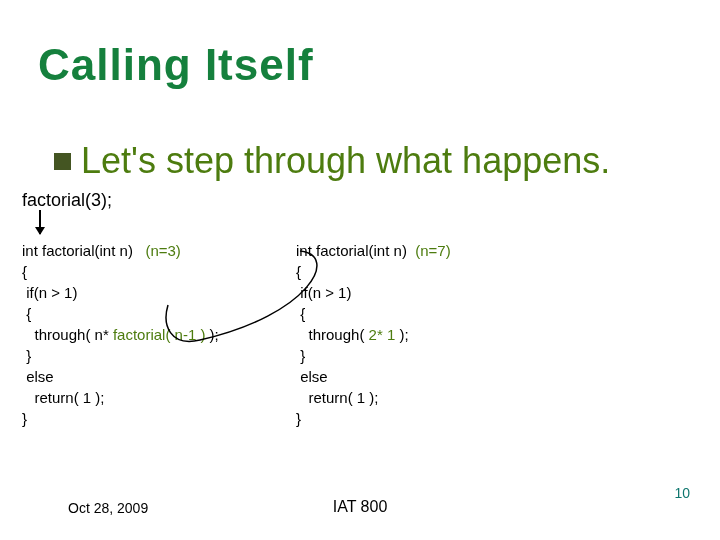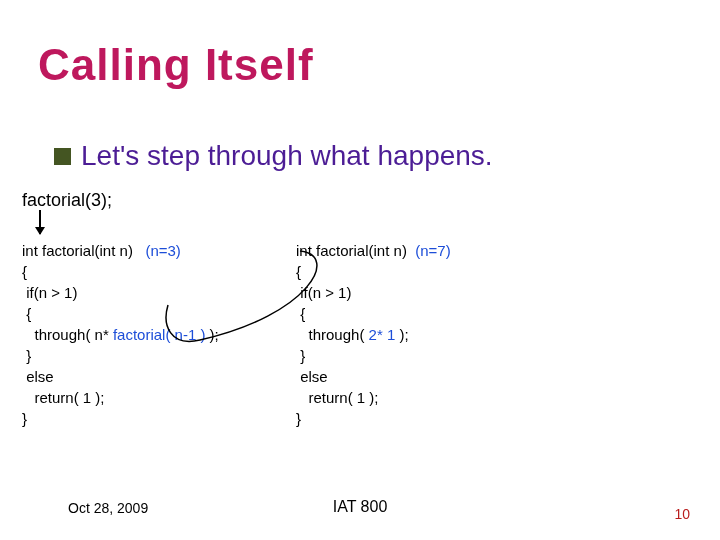--- a/index.html
+++ b/index.html
@@ -12,39 +12,39 @@
     overflow: hidden;
   }
   .title {
     position: absolute;
     top: 40px;
     left: 38px;
     font-family: Impact, "Arial Black", sans-serif;
     font-size: 44px;
     font-weight: bold;
     letter-spacing: 1px;
-    color: #be185d;
+    color: #15803d;
   }
   .bullet-row {
     position: absolute;
     top: 140px;
     left: 54px;
     display: flex;
     align-items: center;
     gap: 10px;
   }
   .bullet-sq {
     width: 17px;
     height: 17px;
     background: #445522;
     flex-shrink: 0;
   }
   .bullet-text {
-    font-size: 28px;
-    color: #4c1d95;
+    font-size: 36px;
+    color: #4d7c0f;
   }
   .call-label {
     position: absolute;
     top: 190px;
     left: 22px;
     font-size: 18px;
     color: #000;
   }
   .arrow-down {
     position: absolute;
@@ -65,21 +65,21 @@
   }
   .code-col {
     position: absolute;
     font-size: 15px;
     line-height: 1.4;
     color: #000;
     white-space: pre;
   }
   .col-left { top: 240px; left: 22px; }
   .col-right { top: 240px; left: 296px; }
-  .ann { color: #1d4ed8; }
+  .ann { color: #4d7c0f; }
   .curve {
     position: absolute;
     top: 245px;
     left: 160px;
     width: 180px;
     height: 120px;
     pointer-events: none;
   }
   .footer-date {
     position: absolute;
@@ -91,24 +91,24 @@
   .footer-center {
     position: absolute;
     bottom: 24px;
     left: 50%;
     transform: translateX(-50%);
     font-size: 16px;
     color: #000;
   }
   .footer-num {
     position: absolute;
-    bottom: 18px;
+    bottom: 39px;
     right: 30px;
     font-size: 14px;
-    color: #b91c1c;
+    color: #0f766e;
     text-align: center;
   }
 </style>
 </head>
 <body>
 
 <div class="title">Calling Itself</div>
 
 <div class="bullet-row">
   <div class="bullet-sq"></div>

